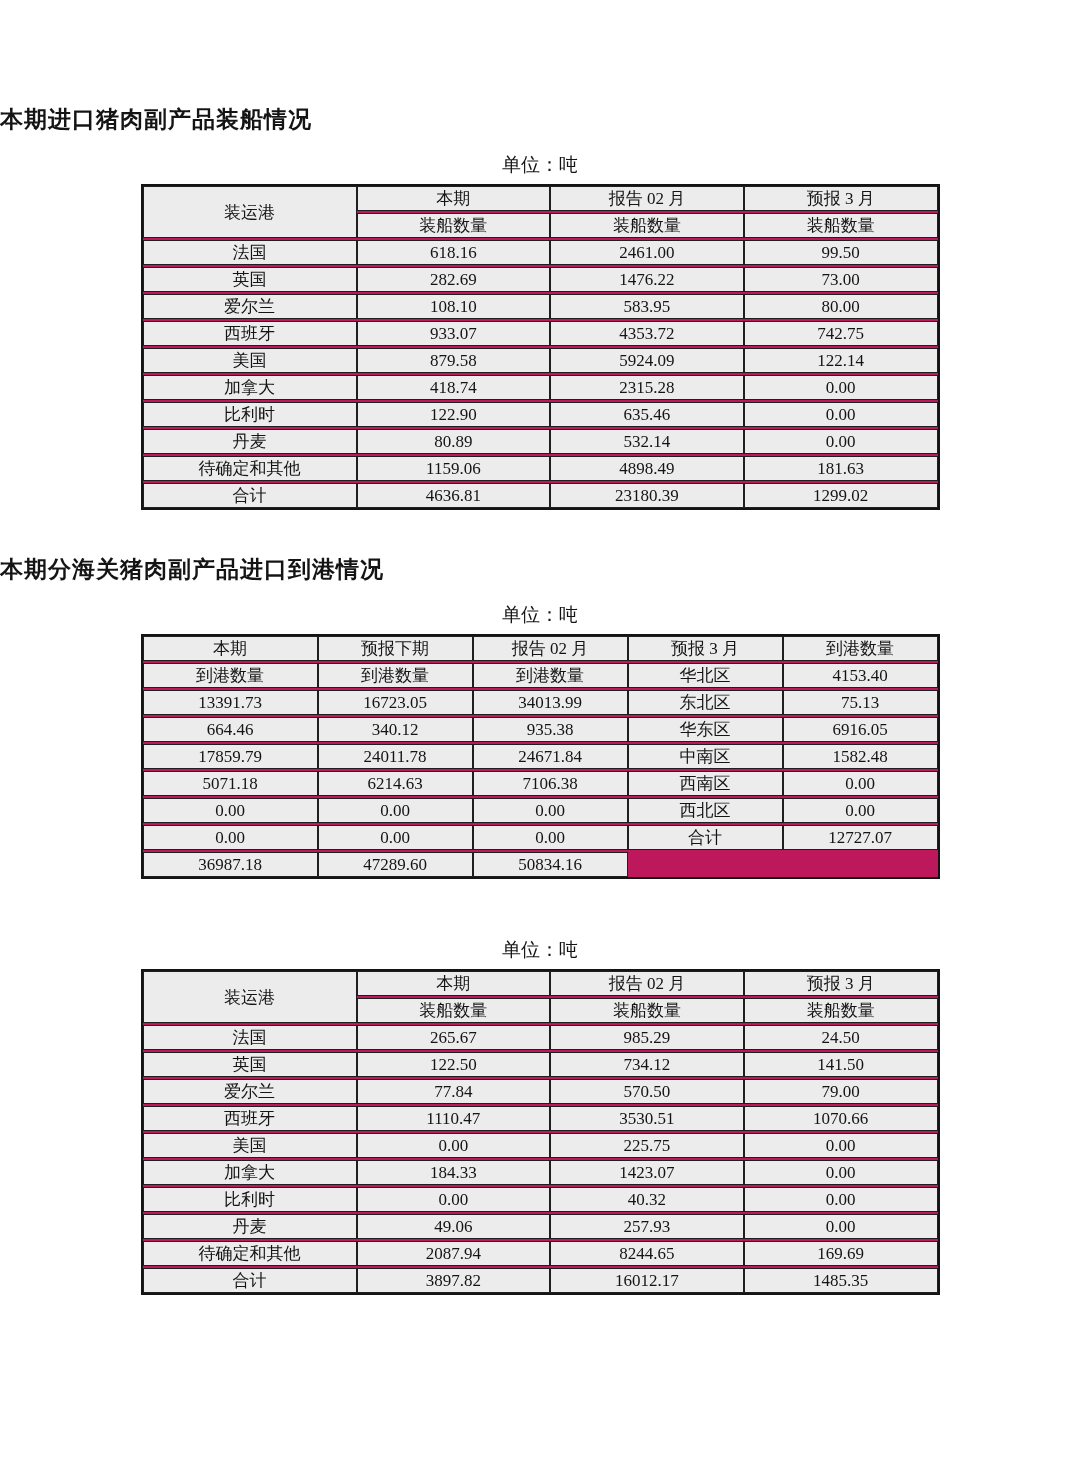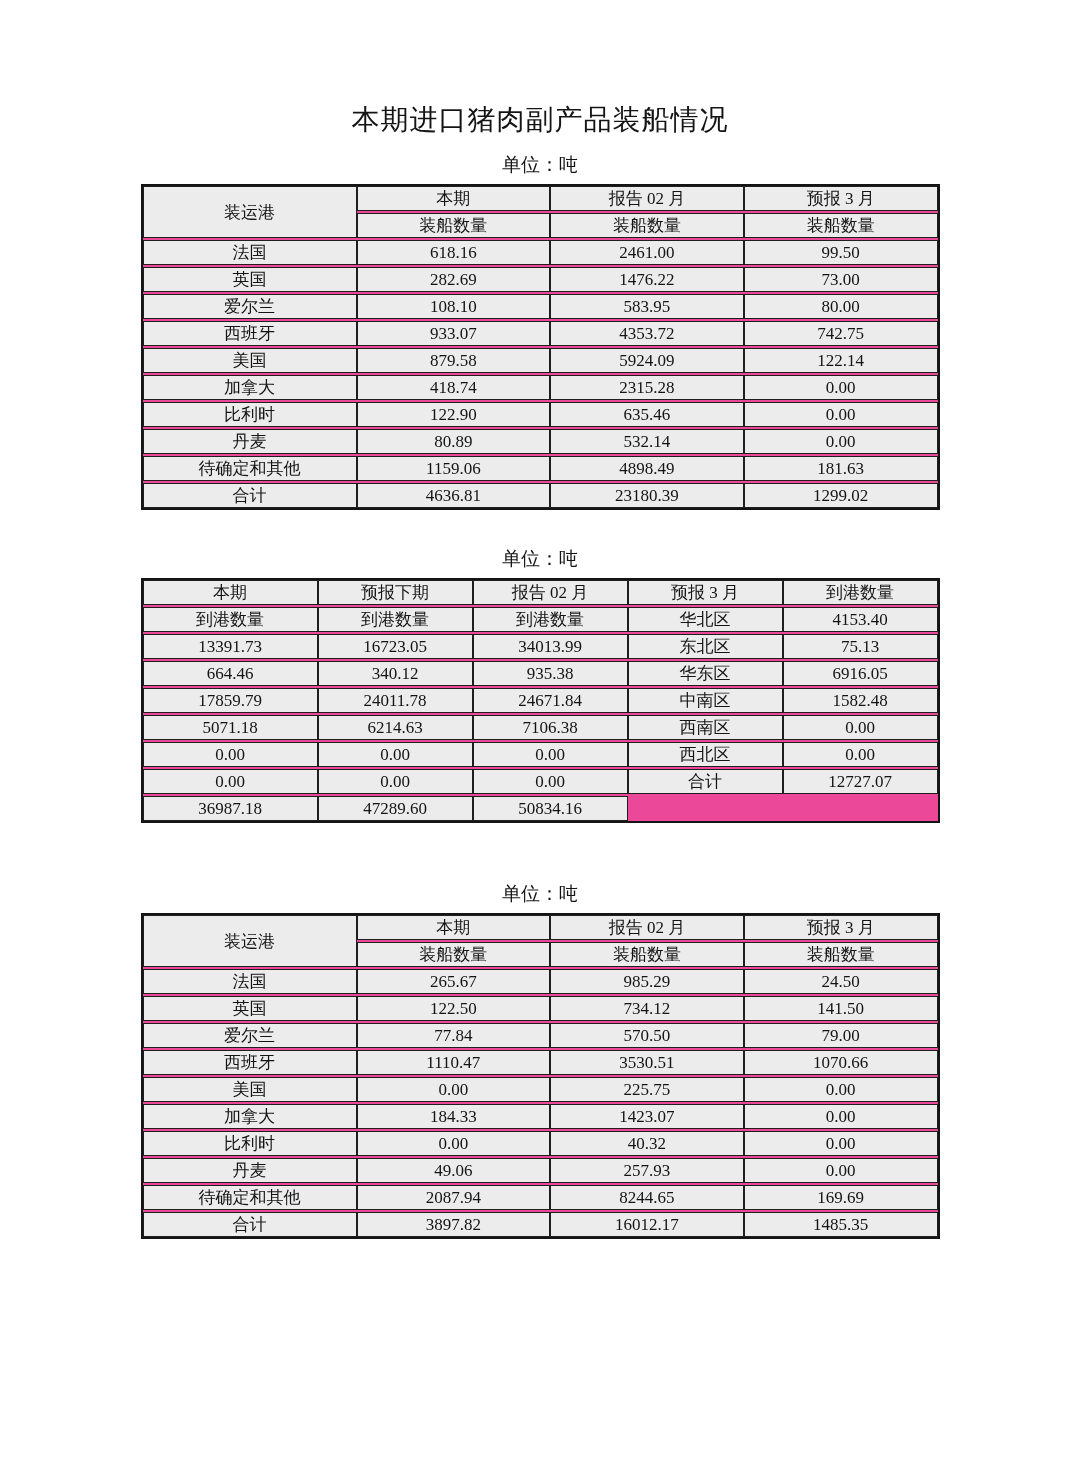--- a/index.html
+++ b/index.html
@@ -11,40 +11,40 @@
   }
   .page {
     position: relative;
     width: 1080px; height: 1458px;
     overflow: hidden;
     box-sizing: border-box;
     padding-top: 100px;
     background: #ffffff;
   }
   .report-title {
-    font-size: 28px;
-    font-weight: normal;
-    text-align: center;
+    font-size: 23px;
+    font-weight: bold;
+    text-align: left;
     margin: 0;
     line-height: 40px;
     letter-spacing: 1px;
   }
   .unit-label {
     font-size: 19px;
     text-align: center;
     margin-top: 16px;
     line-height: 18px;
   }
   .data-table {
     display: grid;
     row-gap: 2px;
     border: 2px solid #141414;
     width: 795px;
     margin: 10px auto 12px auto;
-    background: #ec4899;
+    background: #be185d;
   }
   .data-table.cols-4 { grid-template-columns: 214px 1fr 1fr 1fr; }
   .data-table.cols-5 { grid-template-columns: 175px 1fr 1fr 1fr 1fr; }
   .data-table .cell {
     background: #ececec;
     border: 1px solid #1f1f1f;
     display: flex;
     align-items: center;
     justify-content: center;
     font-size: 17px;
@@ -113,20 +113,21 @@
         <div class="cell">4898.49</div>
         <div class="cell">181.63</div>
         <div class="cell">合计</div>
         <div class="cell">4636.81</div>
         <div class="cell">23180.39</div>
         <div class="cell">1299.02</div>
       </div>
   </section>
 
   <section class="report-section section-2">
+    <h1 class="report-title">本期分海关猪肉副产品进口到港情况</h1>
     <div class="unit-label">单位：吨</div>
     <div class="data-table cols-5">
         <div class="cell">本期</div>
         <div class="cell">预报下期</div>
         <div class="cell">报告 02 月</div>
         <div class="cell">预报 3 月</div>
         <div class="cell">到港数量</div>
         <div class="cell">到港数量</div>
         <div class="cell">到港数量</div>
         <div class="cell">到港数量</div>

